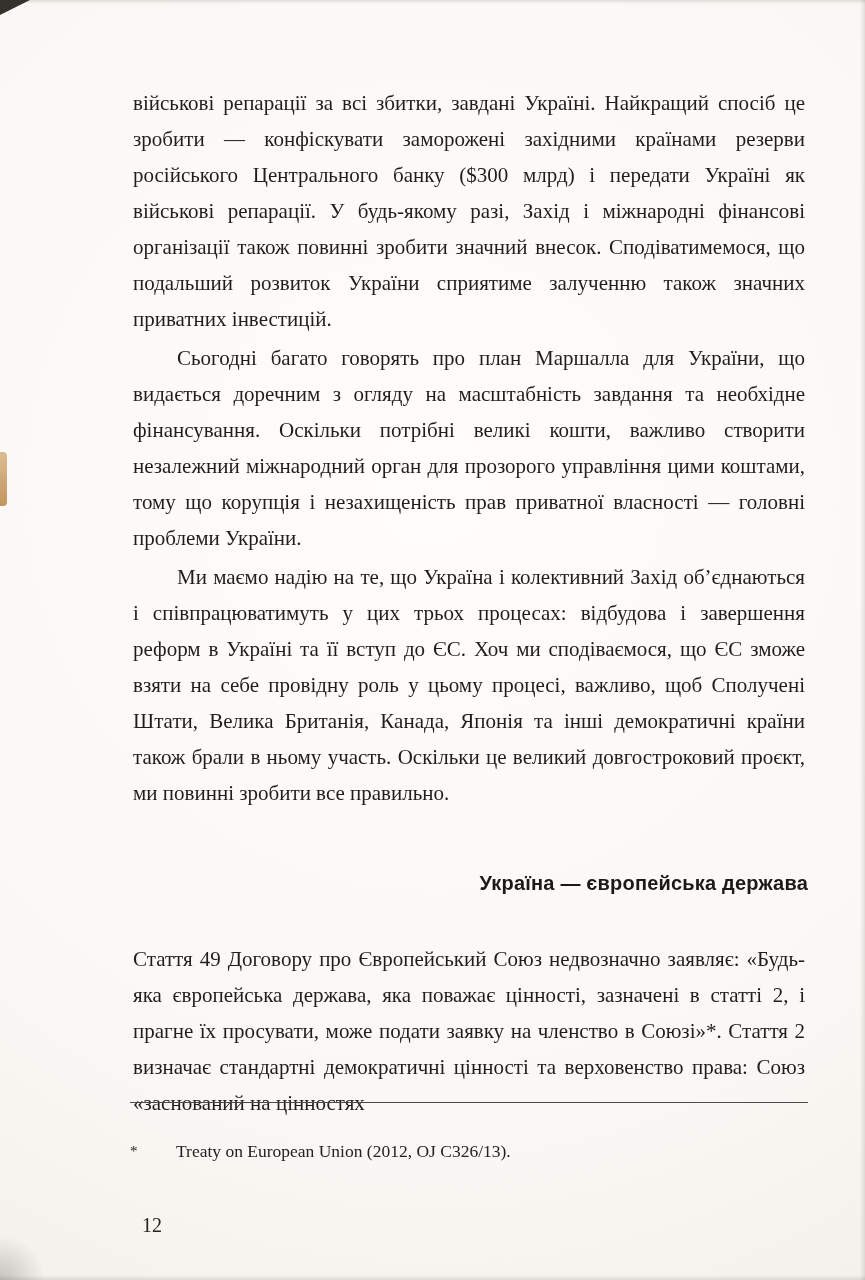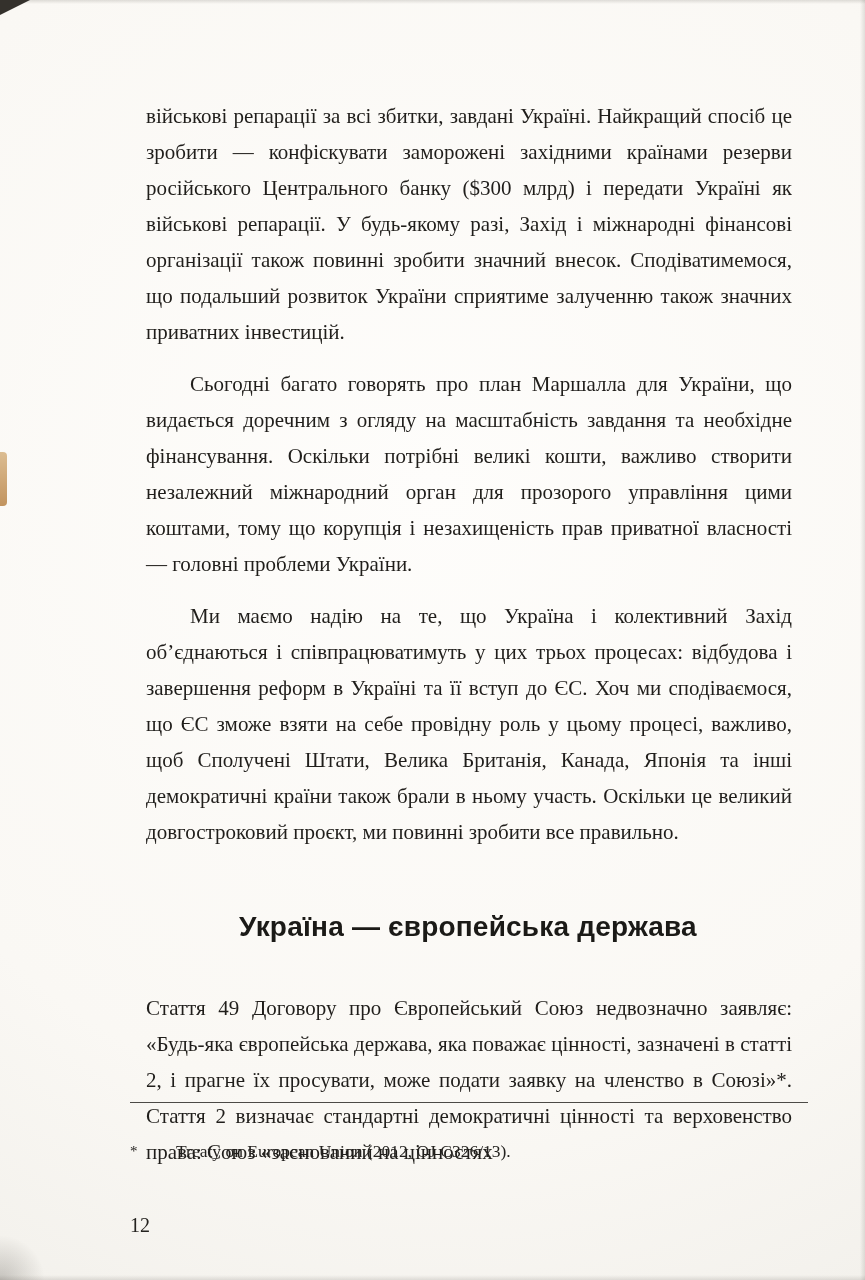--- a/index.html
+++ b/index.html
@@ -46,31 +46,31 @@
   }
 
   
   .text-block {
     position: absolute; left: 130px; top: 82px; width: 678px;
     color: #201e1b;
     font-size: 21px;
     line-height: 36px;
     text-align: justify;
   }
-  .text-block p { margin: 16px; }
+  .text-block p { margin: 3px; }
   .text-block p.indent { text-indent: 44px; }
 
   .section-heading {
     margin: 60px 0 46px -2px;
     font-family: "Liberation Sans", "DejaVu Sans", sans-serif;
     font-weight: 600;
-    font-size: 28px;
+    font-size: 20px;
     letter-spacing: 0.2px;
     color: #1b1a17;
-    text-align: center;
+    text-align: right;
     line-height: 1.2;
   }
 
   
   .footnote-block {
     position: absolute; left: 130px; top: 1102px; width: 678px;
   }
   .footnote-rule {
     width: 100%; height: 1px; background: #4c4a46;
   }
@@ -79,21 +79,21 @@
     color: #24221f;
   }
   .footnote-marker {
     width: 46px; font-size: 15px; line-height: 24px;
   }
   .footnote-text {
     flex: 1; font-size: 17.5px; line-height: 24px; text-align: left; font-family: Liberation Serif, serif;
   }
 
   .page-number {
-    position: absolute; left: 130px; top: 1214px;
+    position: absolute; left: 142px; top: 1214px;
     font-size: 20px; color: #24221f;
   }
 </style>
 </head>
 <body>
 
 <div class="photo">
 
   <div class="edge-top"></div>
   <div class="edge-right"></div>

